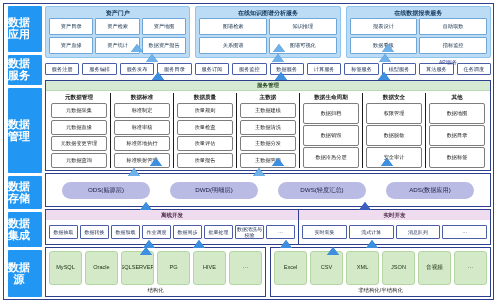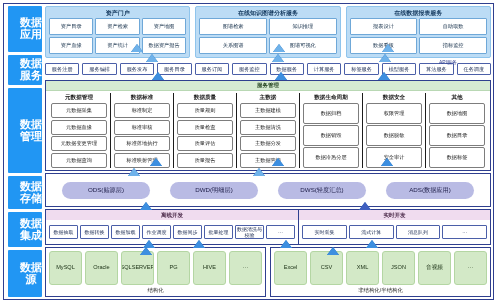--- a/index.html
+++ b/index.html
@@ -17,21 +17,21 @@
     border:1px solid #2f3f8f;box-sizing:border-box;background:#fff;
   }
 
   
   .rail{
     position:absolute;left:8px;top:6px;width:34px;bottom:6px;
     display:flex;flex-direction:column;gap:3px;
   }
   .rail-item{
     background:#2196f3;color:#fff;
-    display:flex;align-items:center;justify-content:flex-end;
+    display:flex;align-items:center;justify-content:flex-start;
     text-align:center;line-height:1.08;
     font-size:11px;font-weight:bold;
     border-radius:1px;
     letter-spacing:0px;
   }
   .rail-item span{display:block;}
 
   
   .content{
     position:absolute;left:45px;top:6px;right:6px;bottom:6px;

